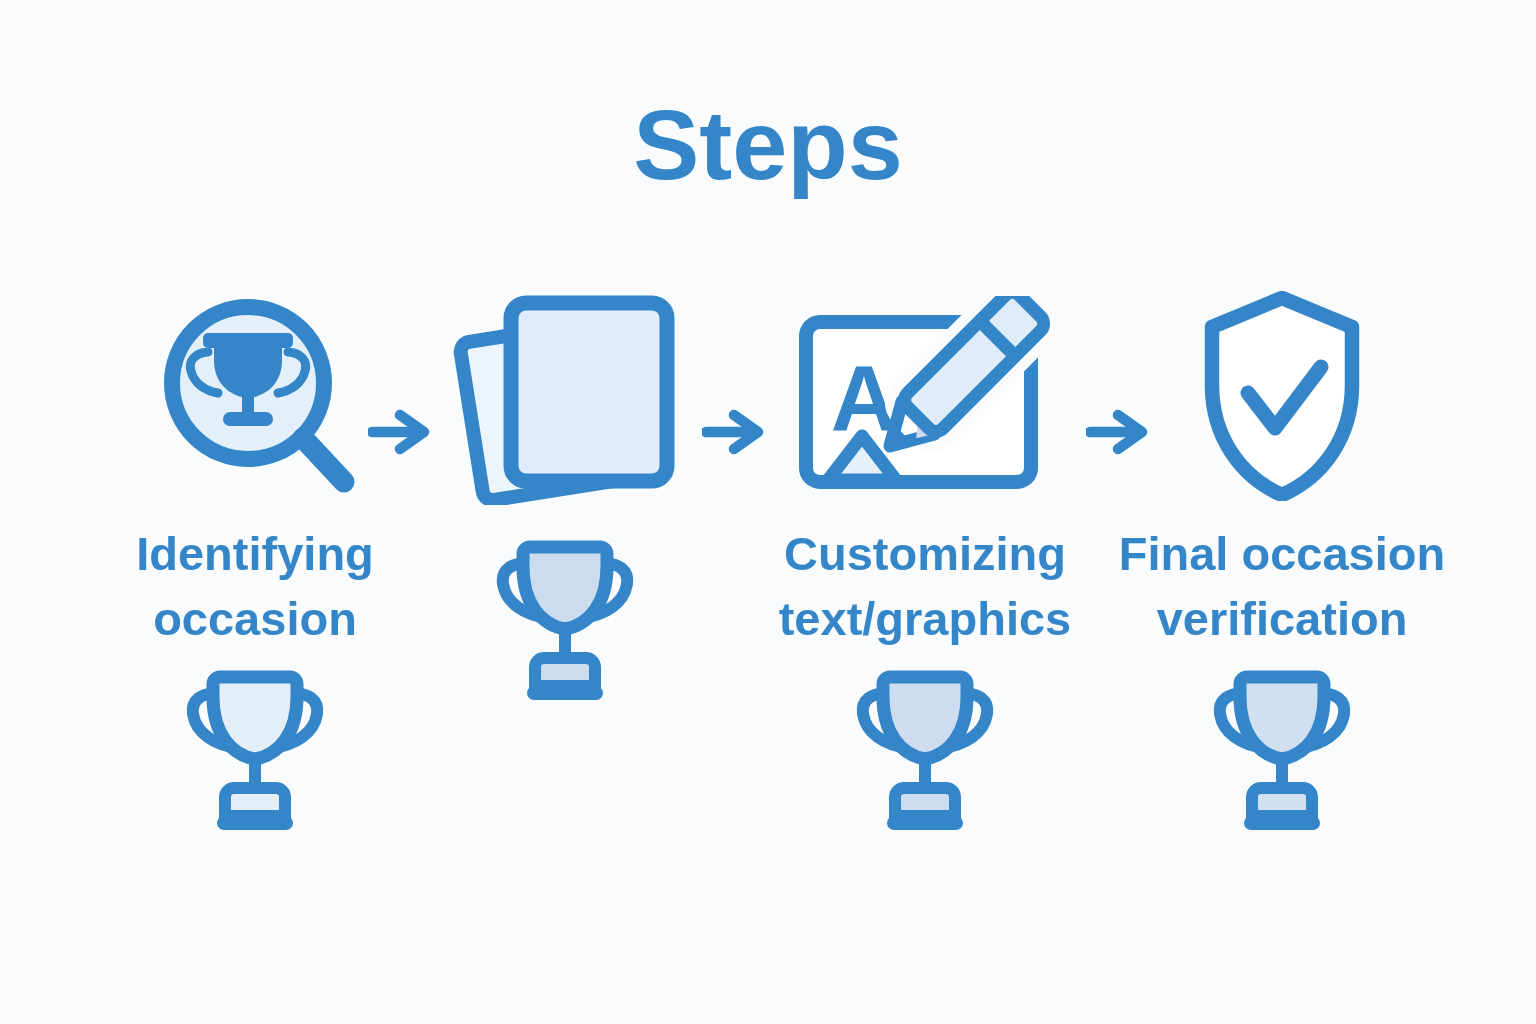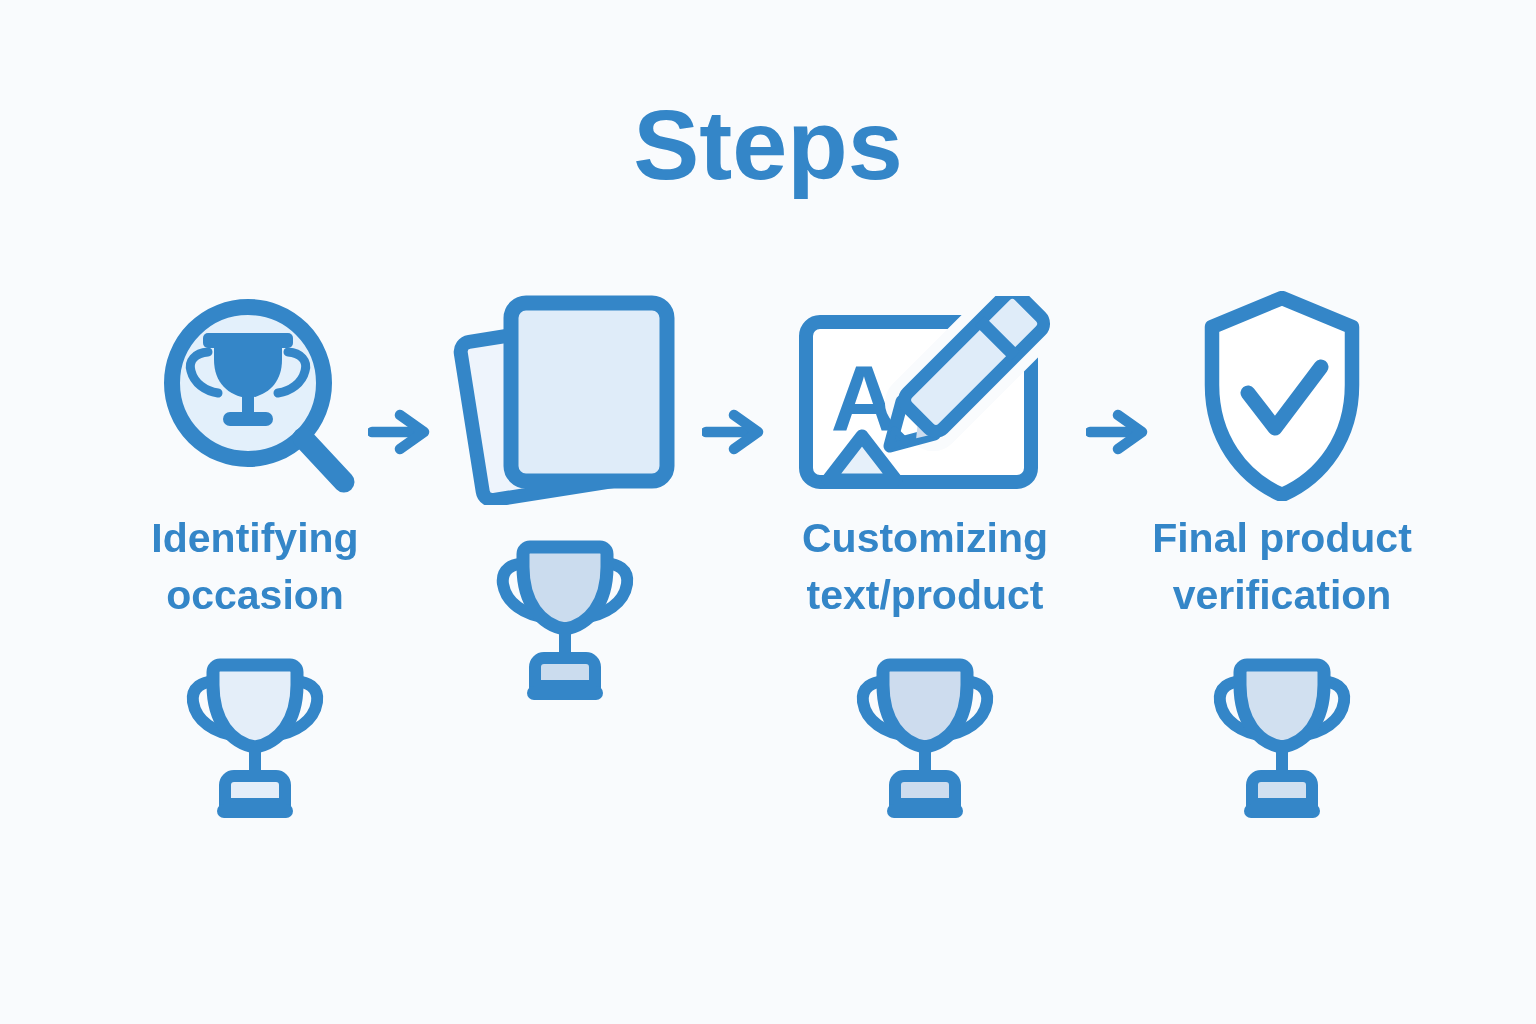--- a/index.html
+++ b/index.html
@@ -9,21 +9,21 @@
     font-family:"Liberation Sans",sans-serif;
     --accent:#3486c8;
   }
   .title{
     position:absolute;top:88px;left:0;width:100%;text-align:center;
     font-size:99px;font-weight:bold;color:var(--accent);letter-spacing:0;
   }
   .col{position:absolute;top:282px;display:flex;flex-direction:column;align-items:center;}
   .iconbox{height:228px;display:flex;align-items:center;justify-content:center;}
   .label{
-    margin-top:0;height:118px;font-size:41px;font-weight:bold;
+    margin-top:12px;height:118px;font-size:47px;font-weight:bold;
     color:var(--accent);text-align:center;line-height:1.38;
   }
   .trophybox{margin-top:24px;}
   .arrow{position:absolute;top:408px;}
   .stroke{stroke:var(--accent);fill:none;}
 </style>
 </head>
 <body>
 
 <div class="canvas">
@@ -88,41 +88,41 @@
         <g transform="translate(92,150) rotate(-45)">
           <rect x="34" y="-27" width="166" height="54" rx="12" fill="none" stroke="#f9fbfd" stroke-width="30"></rect>
           <path d="M0,0 L40,-23 L40,23 Z" fill="#ffffff" stroke="#3486c8" stroke-width="13" stroke-linejoin="round"></path>
           <path d="M24,13 L40,23 L40,0 Z" fill="#ccdcee"></path>
           <path d="M0,0 L15,-8.6 L15,8.6 Z" fill="#3486c8" stroke="#3486c8" stroke-width="6" stroke-linejoin="round"></path>
           <rect x="40" y="-25" width="158" height="50" rx="10" stroke="#3486c8" stroke-width="13" fill="#dfecf9"></rect>
           <line x1="152" y1="-25" x2="152" y2="25" stroke="#3486c8" stroke-width="13"></line>
         </g>
       </svg>
     </div>
-    <div class="label">Customizing text/product</div>
+    <div class="label">Customizing text/graphics</div>
     <div class="trophybox">
       <svg width="150" height="182" viewBox="0 0 150 182">
         <path d="M38,30 c-16,-2 -27,6 -25,20 c3,19 21,31 45,34" class="stroke" stroke-width="12" stroke-linecap="round"></path>
         <path d="M112,30 c16,-2 27,6 25,20 c-3,19 -21,31 -45,34" class="stroke" stroke-width="12" stroke-linecap="round"></path>
         <path d="M40,13 h70 a7,7 0 0 1 7,7 v13 c0,36 -18,58 -42,62 c-24,-4 -42,-26 -42,-62 v-13 a7,7 0 0 1 7,-7 z" stroke="#3486c8" stroke-width="13" fill="#cddcee"></path>
         <line x1="75" y1="96" x2="75" y2="124" class="stroke" stroke-width="12"></line>
         <path d="M54,124 h42 a9,9 0 0 1 9,9 v19 h-60 v-19 a9,9 0 0 1 9,-9 z" stroke="#3486c8" stroke-width="12" fill="#cddcee"></path>
         <rect x="37" y="152" width="76" height="14" rx="7" fill="#3486c8"></rect>
       </svg>
     </div>
   </div>
 
   <div class="col" style="left:1100px;width:364px">
     <div class="iconbox">
       <svg width="175" height="210" viewBox="0 0 175 210">
         <path d="M87,7 L157,36 V94 C157,146 128,186 87,204 C46,186 17,146 17,94 V36 Z" fill="#ffffff" stroke="#3486c8" stroke-width="14.5" stroke-linejoin="round"></path>
         <polyline points="53,102 80,137 126,76" class="stroke" stroke-width="15" stroke-linecap="round" stroke-linejoin="round"></polyline>
       </svg>
     </div>
-    <div class="label">Final product verification</div>
+    <div class="label">Final occasion verification</div>
     <div class="trophybox">
       <svg width="150" height="182" viewBox="0 0 150 182">
         <path d="M38,30 c-16,-2 -27,6 -25,20 c3,19 21,31 45,34" class="stroke" stroke-width="12" stroke-linecap="round"></path>
         <path d="M112,30 c16,-2 27,6 25,20 c-3,19 -21,31 -45,34" class="stroke" stroke-width="12" stroke-linecap="round"></path>
         <path d="M40,13 h70 a7,7 0 0 1 7,7 v13 c0,36 -18,58 -42,62 c-24,-4 -42,-26 -42,-62 v-13 a7,7 0 0 1 7,-7 z" stroke="#3486c8" stroke-width="13" fill="#d1e0f0"></path>
         <line x1="75" y1="96" x2="75" y2="124" class="stroke" stroke-width="12"></line>
         <path d="M54,124 h42 a9,9 0 0 1 9,9 v19 h-60 v-19 a9,9 0 0 1 9,-9 z" stroke="#3486c8" stroke-width="12" fill="#d1e0f0"></path>
         <rect x="37" y="152" width="76" height="14" rx="7" fill="#3486c8"></rect>
       </svg>
     </div>

